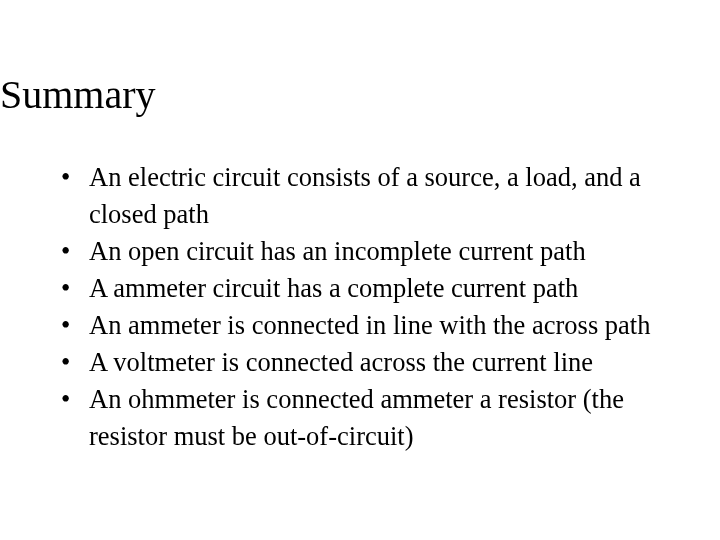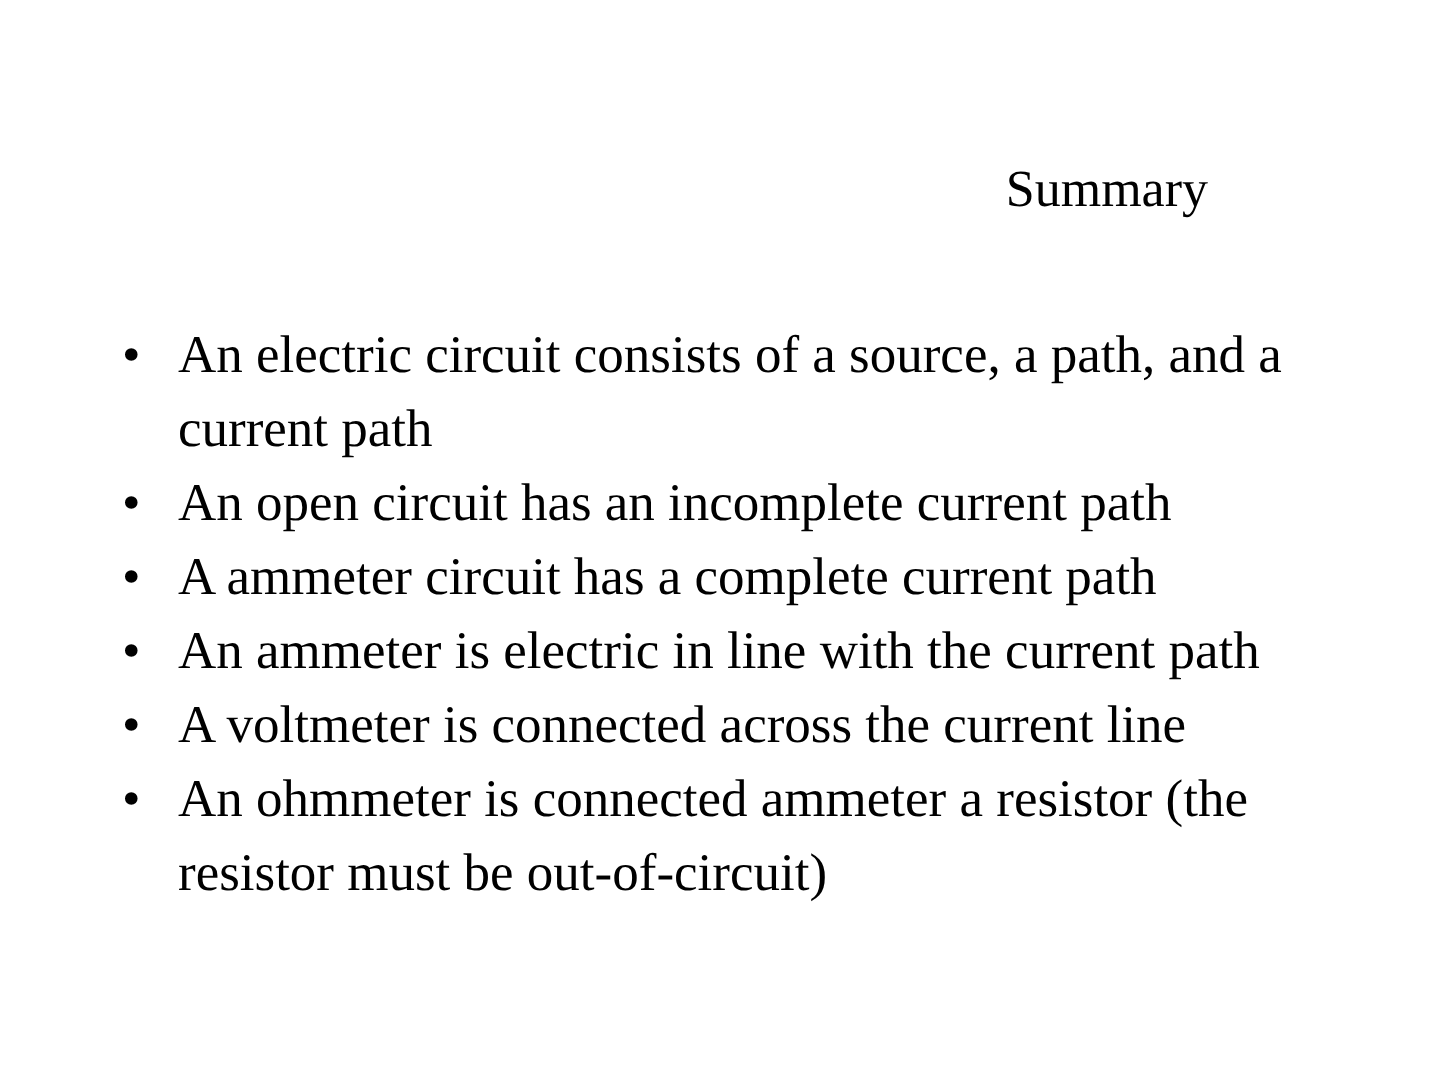--- a/index.html
+++ b/index.html
@@ -22,22 +22,22 @@
     top: 0;
     width: 720px;
     height: 540px;
     background: #ffffff;
   }
   .slide-title {
     position: absolute;
     left: 0;
     top: 72px;
     width: 604px;
-    text-align: right;
-    font-size: 26px;
+    text-align: left;
+    font-size: 40px;
     line-height: 46px;
     font-weight: normal;
     letter-spacing: 0px;
     color: #000000;
     margin: 0;
   }
   .body-block {
     position: absolute;
     left: 56px;
     top: 159px;
@@ -76,36 +76,36 @@
 
 <div class="slide">
 
   <h1 class="slide-title">Summary</h1>
 
   <div class="body-block">
     <ul class="bullets">
 
       <li>
         <span class="bullet-mark">•</span>
-        <span class="bullet-text">An electric circuit consists of a source, a path, and a current path</span>
+        <span class="bullet-text">An electric circuit consists of a source, a load, and a closed path</span>
       </li>
 
       <li>
         <span class="bullet-mark">•</span>
         <span class="bullet-text">An open circuit has an incomplete current path</span>
       </li>
 
       <li>
         <span class="bullet-mark">•</span>
         <span class="bullet-text">A ammeter circuit has a complete current path</span>
       </li>
 
       <li>
         <span class="bullet-mark">•</span>
-        <span class="bullet-text">An ammeter is electric in line with the current path</span>
+        <span class="bullet-text">An ammeter is connected in line with the across path</span>
       </li>
 
       <li>
         <span class="bullet-mark">•</span>
         <span class="bullet-text">A voltmeter is connected across the current line</span>
       </li>
 
       <li>
         <span class="bullet-mark">•</span>
         <span class="bullet-text">An ohmmeter is connected ammeter a resistor (the resistor must be out-of-circuit)</span>

